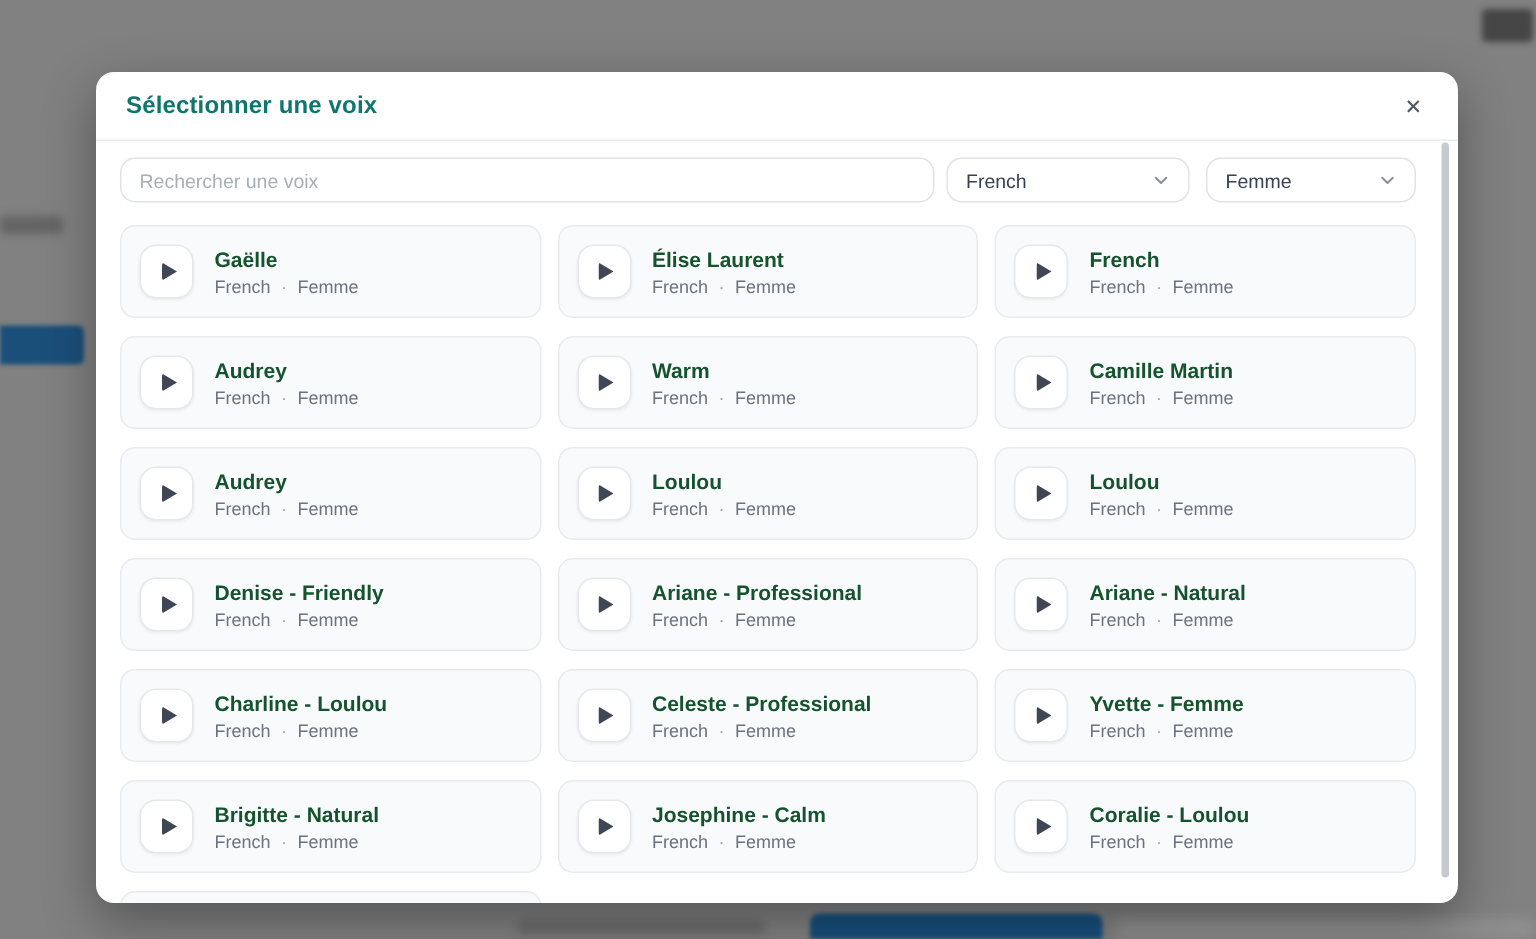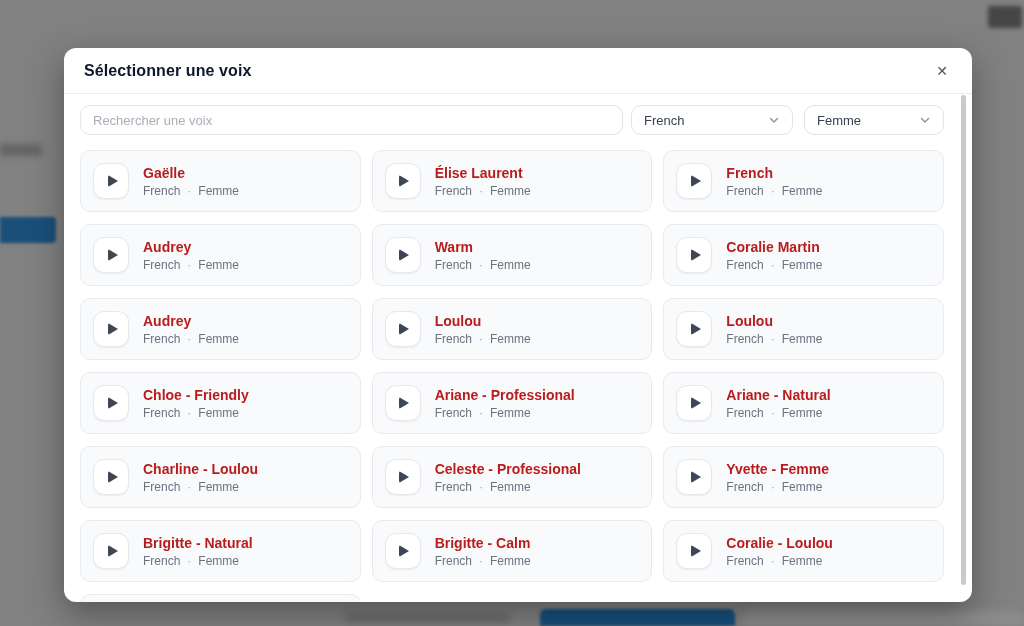--- a/index.html
+++ b/index.html
@@ -22,21 +22,21 @@
   
   .modal {
     position: absolute; left: 64px; top: 48px; width: 908px; height: 554px;
     background: #ffffff; border-radius: 12px; overflow: hidden;
     box-shadow: 0 12px 34px rgba(0,0,0,0.35);
   }
   .modal-header {
     height: 46px; display: flex; align-items: center; justify-content: space-between;
     padding: 0 20px; border-bottom: 1px solid #e9ebee;
   }
-  .modal-title { font-size: 16px; font-weight: 700; color: #0f172a; letter-spacing: .1px; }
+  .modal-title { font-size: 16px; font-weight: 700; color: #0f766e; letter-spacing: .1px; }
   .close-btn {
     background: none; border: none; cursor: pointer;
     font-size: 14px; color: #4b5563; line-height: 1; padding: 4px;
   }
 
   .modal-body { padding: 11px 28px 0 16px; }
 
   
   .filter-row { display: flex; align-items: center; margin-bottom: 15px; justify-content: center; }
   .search-input {
@@ -68,21 +68,21 @@
     display: flex; align-items: center; justify-content: center; cursor: pointer;
   }
   .tri {
     width: 0; height: 0; margin-left: 3px;
     border-left: 10px solid #3f4754;
     border-top: 6px solid transparent;
     border-bottom: 6px solid transparent;
     border-radius: 2px;
   }
   .info { margin-left: 14px; display: flex; flex-direction: column; gap: 3px; min-width: 0; }
-  .vname { font-size: 14px; font-weight: 700; color: #b91c1c; white-space: nowrap; }
+  .vname { font-size: 14px; font-weight: 700; color: #14532d; white-space: nowrap; }
   .vmeta { font-size: 12px; color: #6b7280; display: flex; align-items: center; gap: 7px; }
   .vmeta .dot { color: #9aa0a8; }
 
   
   .scroll-thumb {
     position: absolute; right: 6px; top: 47px; width: 5px; height: 490px;
     background: #c6c9ce; border-radius: 3px;
   }
 </style>
 </head>
@@ -192,21 +192,21 @@
               <span>Femme</span>
             </div>
           </div>
       </div>
 
       <div class="card">
         <button class="play">
             <span class="tri"></span>
           </button>
         <div class="info">
-            <div class="vname">Coralie Martin</div>
+            <div class="vname">Camille Martin</div>
           <div class="vmeta">
               <span>French</span>
               <span class="dot">·</span>
               <span>Femme</span>
             </div>
           </div>
       </div>
 
       <div class="card">
         <button class="play">
@@ -248,21 +248,21 @@
               <span>Femme</span>
             </div>
           </div>
       </div>
 
       <div class="card">
         <button class="play">
             <span class="tri"></span>
           </button>
         <div class="info">
-            <div class="vname">Chloe - Friendly</div>
+            <div class="vname">Denise - Friendly</div>
           <div class="vmeta">
               <span>French</span>
               <span class="dot">·</span>
               <span>Femme</span>
             </div>
           </div>
       </div>
 
       <div class="card">
         <button class="play">
@@ -346,21 +346,21 @@
               <span>Femme</span>
             </div>
           </div>
       </div>
 
       <div class="card">
         <button class="play">
             <span class="tri"></span>
           </button>
         <div class="info">
-            <div class="vname">Brigitte - Calm</div>
+            <div class="vname">Josephine - Calm</div>
           <div class="vmeta">
               <span>French</span>
               <span class="dot">·</span>
               <span>Femme</span>
             </div>
           </div>
       </div>
 
       <div class="card">
         <button class="play">

